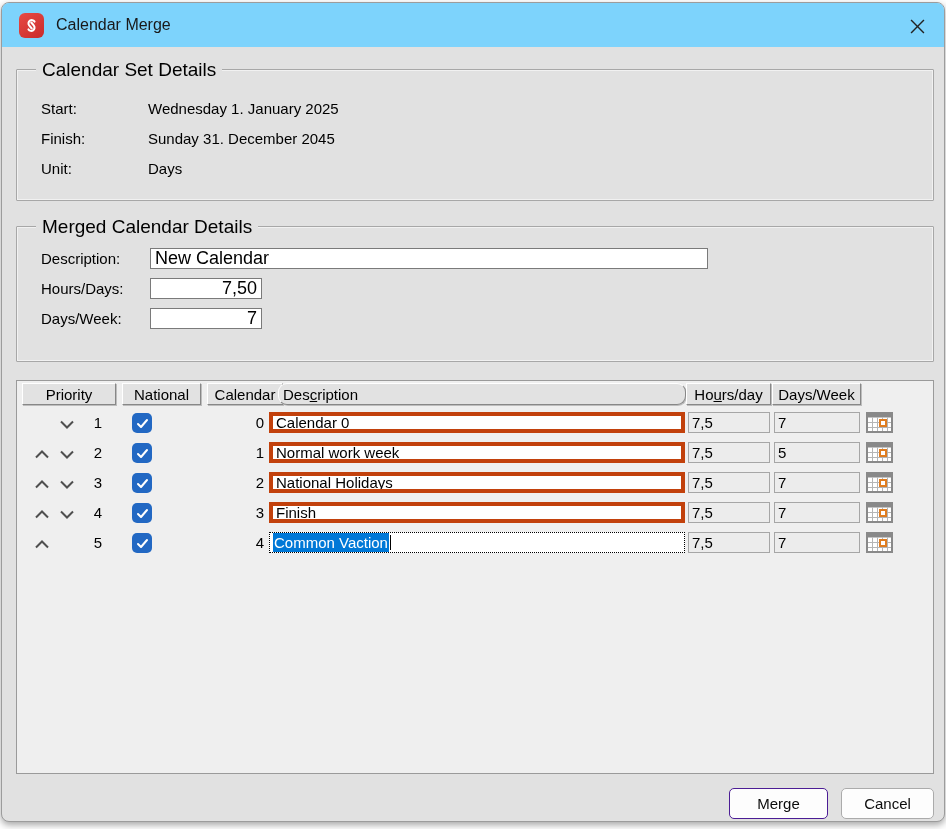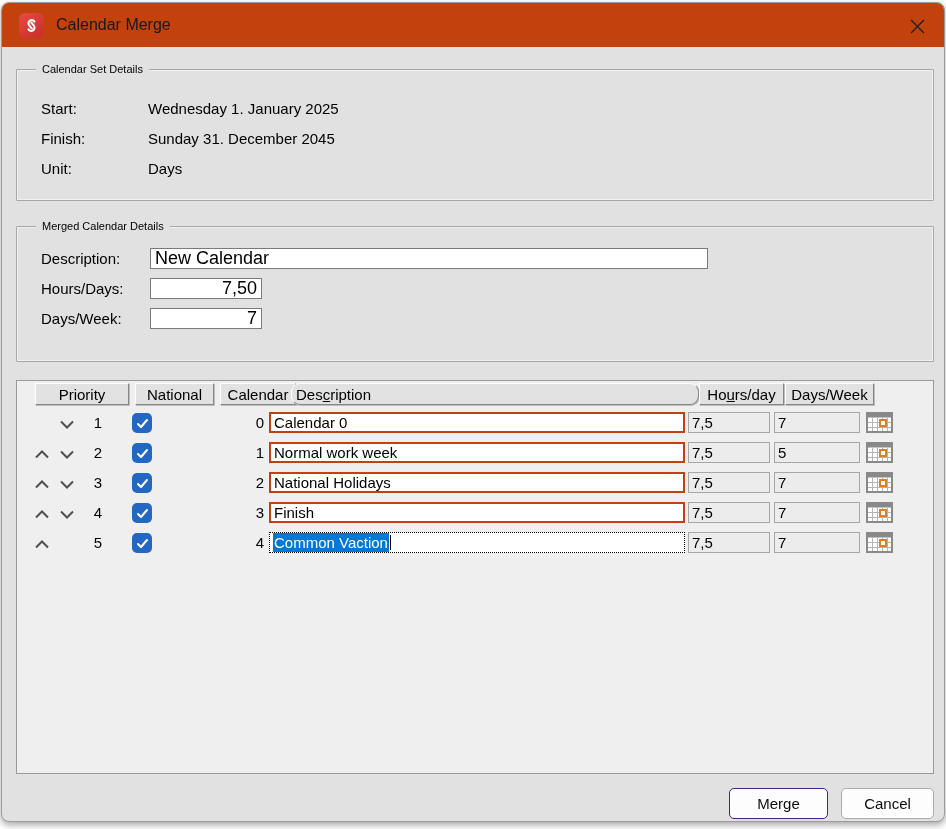--- a/index.html
+++ b/index.html
@@ -6,68 +6,68 @@
     background:#fff;font-family:"Liberation Sans", sans-serif;
     -webkit-font-smoothing:antialiased;}
   *{box-sizing:border-box;}
 
   .dialog{position:absolute;left:1px;top:2px;width:944px;height:820px;
     background:#e1e1e1;border:1px solid #9c9c9c;border-radius:8px;
     box-shadow:0 3px 7px rgba(0,0,0,.35);overflow:hidden;}
 
   
   .titlebar{position:absolute;left:0;top:0;right:0;height:44px;
-    background:#c2410c;display:flex;align-items:center;padding-left:17px;}
+    background:#7dd3fc;display:flex;align-items:center;padding-left:17px;}
   .app-icon{width:25px;height:25px;border-radius:6px;flex:0 0 auto;
     background:linear-gradient(145deg,#e84a44,#c92b2b);
     display:flex;align-items:center;justify-content:center;}
   .title-text{margin-left:12px;font-size:16px;color:#191919;}
   .close-btn{position:absolute;right:12px;top:9px;width:30px;height:28px;
     display:flex;align-items:center;justify-content:center;cursor:pointer;}
 
   
   .groupbox{position:absolute;left:14px;width:918px;
     border:1px solid #a7a7a7;border-radius:1px;
     box-shadow:inset 0 0 0 1px rgba(255,255,255,.55);}
   .groupbox .legend{position:absolute;top:-9px;left:19px;background:#e1e1e1;
-    padding:0 6px;font-size:11px;color:#000;line-height:17px;}
+    padding:0 6px;font-size:19px;color:#000;line-height:17px;}
   #group-set{top:66px;height:132px;}
   #group-merged{top:223px;height:136px;}
   .fieldlabel{position:absolute;left:24px;font-size:15px;color:#000;}
   .fieldvalue{position:absolute;left:131px;font-size:15px;color:#000;}
 
   .textinput{position:absolute;background:#fff;border:1px solid #7a7a7a;
     font-size:18px;color:#000;padding:0 4px;display:flex;align-items:center;}
   .textinput.num{justify-content:flex-end;}
 
   
   .panel{position:absolute;left:14px;top:377px;width:918px;height:394px;
     background:#efefef;border:1px solid #9a9a9a;}
   .hdr-btn{position:absolute;top:2px;height:22px;background:#e2e2e2;
     border-top:1px solid #fff;border-left:1px solid #fff;
     border-right:1px solid #878787;border-bottom:1px solid #878787;
     box-shadow:1px 1px 0 #bdbdbd;
     font-size:15px;color:#000;display:flex;align-items:center;
-    justify-content:center;overflow:hidden;white-space:nowrap;margin-left:13px;}
+    justify-content:center;overflow:hidden;white-space:nowrap;}
   .hdr-btn.left{justify-content:flex-start;padding-left:4px;}
   .hdr-btn u{text-decoration:underline;}
 
   .trow{position:absolute;left:0;height:30px;width:916px;}
   .chev{position:absolute;top:7px;width:16px;height:14px;display:flex;
     align-items:center;justify-content:center;cursor:pointer;}
   .chev.up{left:17px;} .chev.down{left:42px;}
   .prio{position:absolute;left:55px;top:4px;width:30px;text-align:right;
     font-size:15px;color:#000;}
   .cbx{position:absolute;left:115px;top:3px;width:20px;height:20px;
     border-radius:5px;background:#2268c3;display:flex;align-items:center;
     justify-content:center;cursor:pointer;}
   .calnum{position:absolute;left:207px;top:4px;width:40px;text-align:right;
     font-size:15px;color:#000;}
   .desc-field{position:absolute;left:252px;top:2px;width:416px;height:21px;
-    background:#fff;border:2px solid #c2410c;display:flex;align-items:center;
+    background:#fff;border:4px solid #c2410c;display:flex;align-items:center;
     padding-left:3px;font-size:15px;color:#000;overflow:hidden;}
   .desc-field.selected{border:1px dotted #000;align-items:center;}
   .desc-text.sel{background:#0078d7;color:#fff;padding:1px 1px;}
   .caret{display:none;width:1px;height:15px;background:#000;margin-left:1px;}
   .desc-field.selected .caret{display:block;}
   .ro-field{position:absolute;top:2px;height:21px;background:#ececec;
     border:1px solid #a6a6a6;font-size:15px;color:#000;
     display:flex;align-items:center;padding-left:3px;}
   .ro-field.hours{left:671px;width:82px;}
   .ro-field.days{left:757px;width:86px;}

